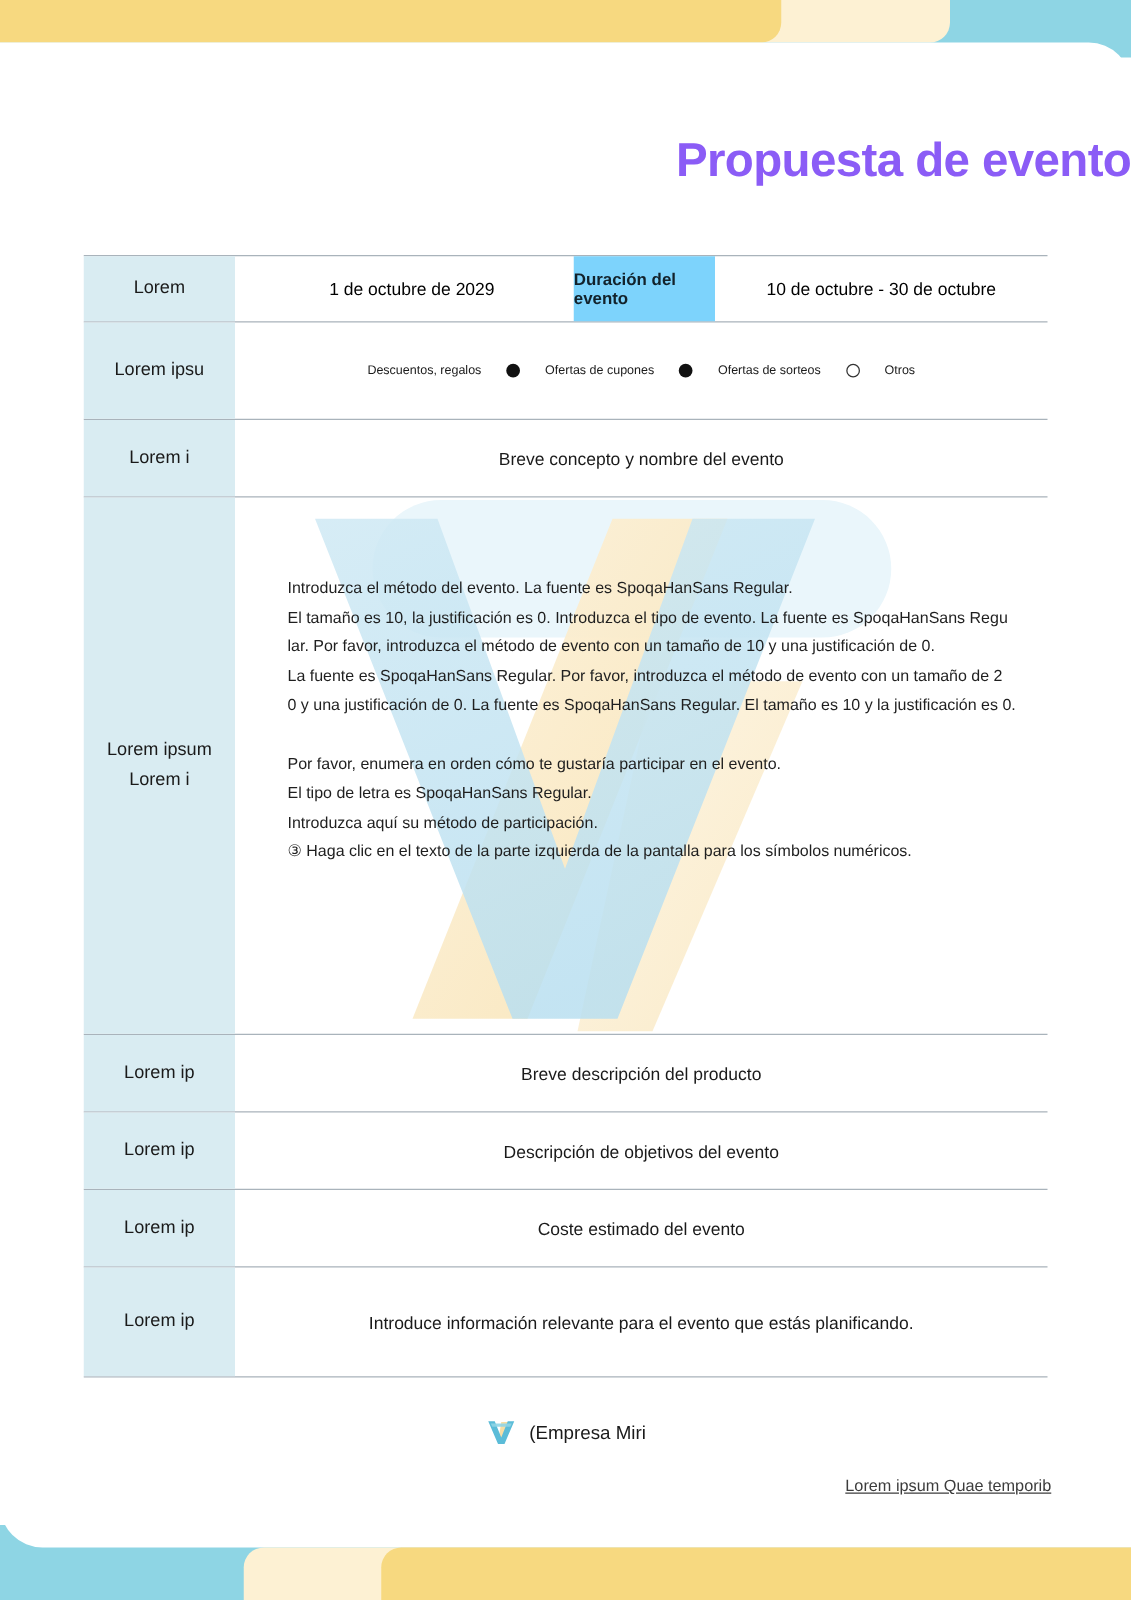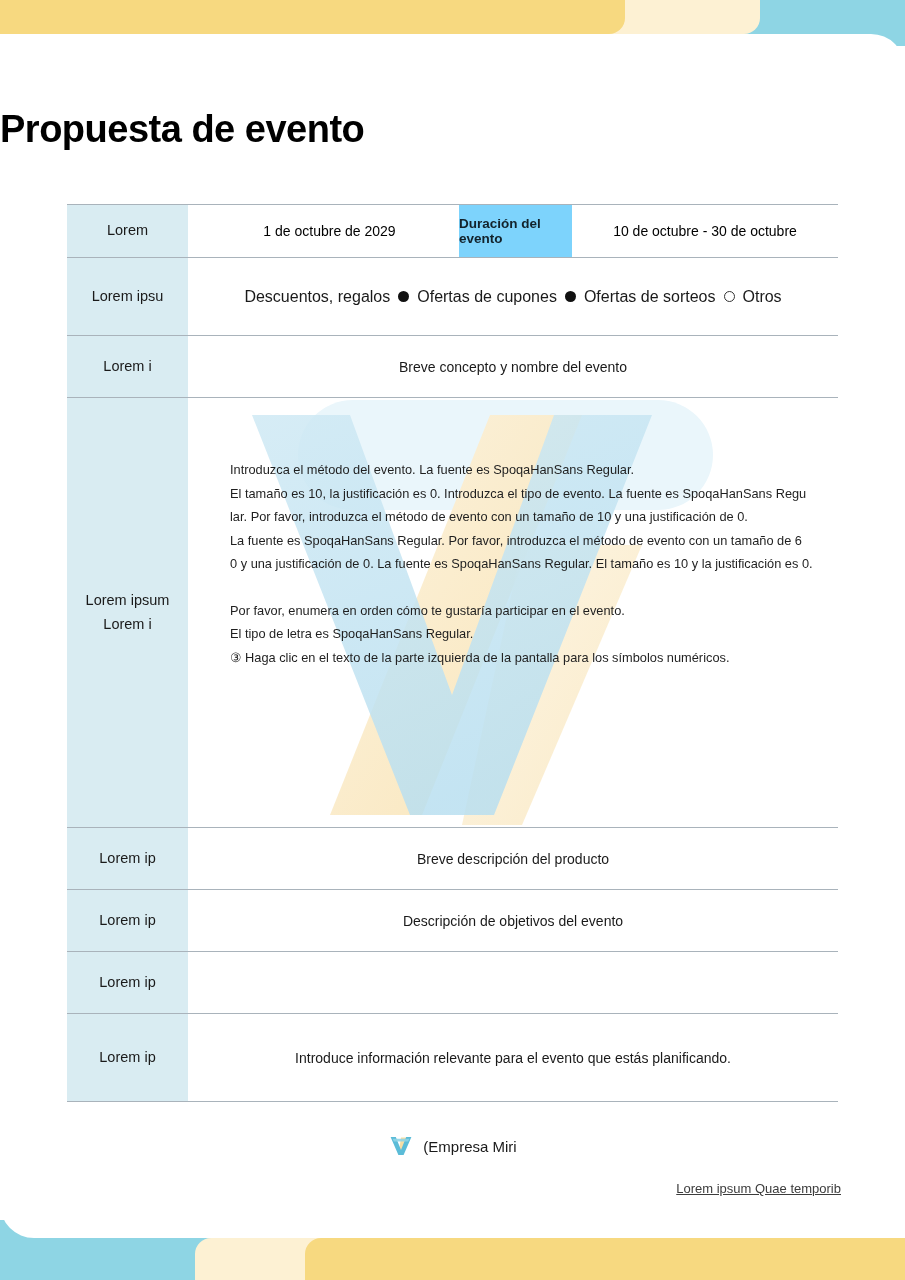--- a/index.html
+++ b/index.html
@@ -105,24 +105,24 @@
     z-index: 0;
     pointer-events: none;
   }
 
   
   .title {
     position: absolute;
     top: 108px;
     left: 0;
     width: 905px;
-    text-align: left;
+    text-align: right;
     font-size: 38px;
     font-weight: bold;
-    color: #000000;
+    color: #8b5cf6;
     letter-spacing: -0.5px;
     z-index: 3;
   }
 
   
   .doc-table {
     position: absolute;
     top: 204px;
     left: 67px;
     width: 771px;
@@ -190,22 +190,22 @@
     align-items: center;
     justify-content: center;
     font-size: 14px;
   }
 
   
   .options {
     display: flex;
     align-items: center;
     justify-content: center;
-    gap: 7px;
-    font-size: 16px;
+    gap: 19px;
+    font-size: 10px;
     color: #1a1a1a;
   }
   .bullet-filled {
     display: inline-block;
     width: 11px; height: 11px;
     border-radius: 50%;
     background: #111111;
     margin: 0 1px;
   }
   .bullet-empty {
@@ -327,41 +327,43 @@
       <div class="cell-label label-multiline">
         <div>
           <div>Lorem ipsum</div>
           <div>Lorem i</div>
         </div>
       </div>
       <div class="cell-body">
         <p>Introduzca el método del evento. La fuente es SpoqaHanSans Regular.</p>
         <p>El tamaño es 10, la justificación es 0. Introduzca el tipo de evento. La fuente es SpoqaHanSans Regu</p>
         <p>lar. Por favor, introduzca el método de evento con un tamaño de 10 y una justificación de 0.</p>
-        <p>La fuente es SpoqaHanSans Regular. Por favor, introduzca el método de evento con un tamaño de 6</p>
+        <p>La fuente es SpoqaHanSans Regular. Por favor, introduzca el método de evento con un tamaño de 2</p>
         <p>0 y una justificación de 0. La fuente es SpoqaHanSans Regular. El tamaño es 10 y la justificación es 0.</p>
         <div class="gap"></div>
         <p>Por favor, enumera en orden cómo te gustaría participar en el evento.</p>
         <p>El tipo de letra es SpoqaHanSans Regular.</p>
+        <p>Introduzca aquí su método de participación.</p>
         <p>③ Haga clic en el texto de la parte izquierda de la pantalla para los símbolos numéricos.</p>
       </div>
     </div>
 
     <div class="row row-h62">
       <div class="cell-label">Lorem ip</div>
       <div class="cell-value">Breve descripción del producto</div>
     </div>
 
     <div class="row row-h62">
       <div class="cell-label">Lorem ip</div>
       <div class="cell-value">Descripción de objetivos del evento</div>
     </div>
 
     <div class="row row-h62">
       <div class="cell-label">Lorem ip</div>
+      <div class="cell-value">Coste estimado del evento</div>
     </div>
 
     <div class="row row-h88">
       <div class="cell-label">Lorem ip</div>
       <div class="cell-value">Introduce información relevante para el evento que estás planificando.</div>
     </div>
 
   </div>
 
   <div class="footer-brand">

